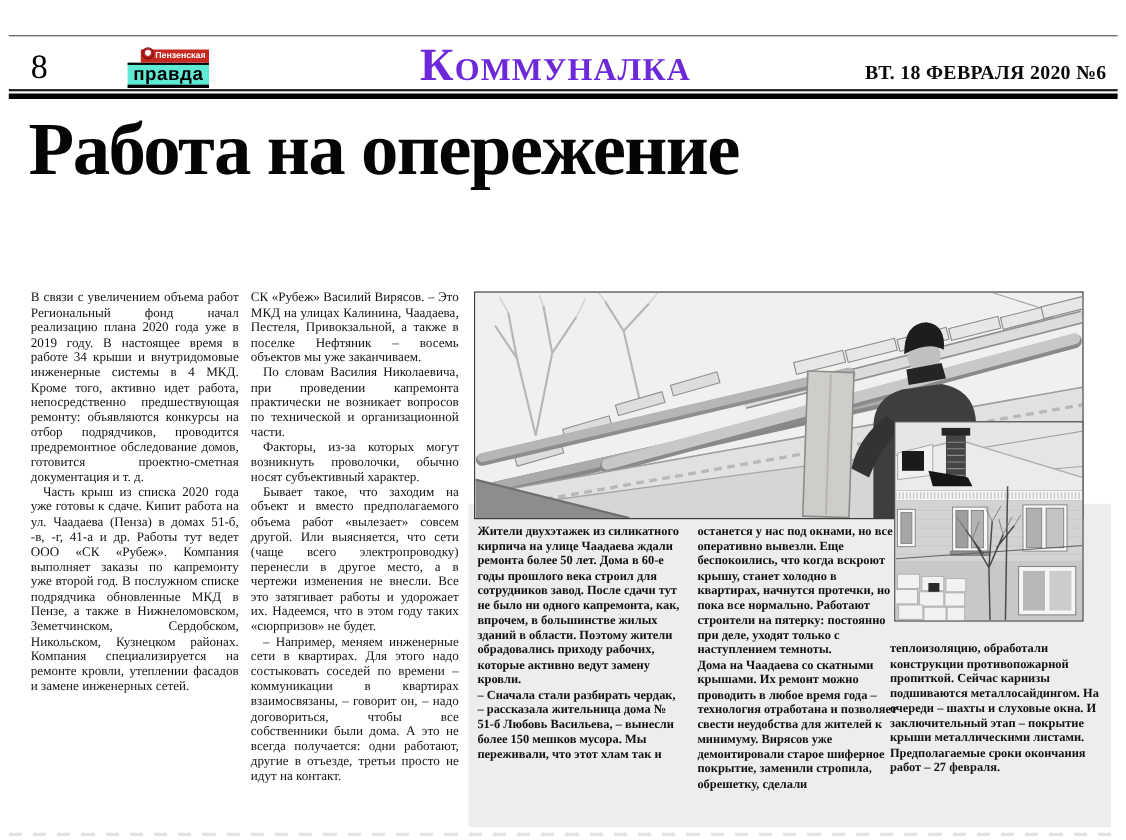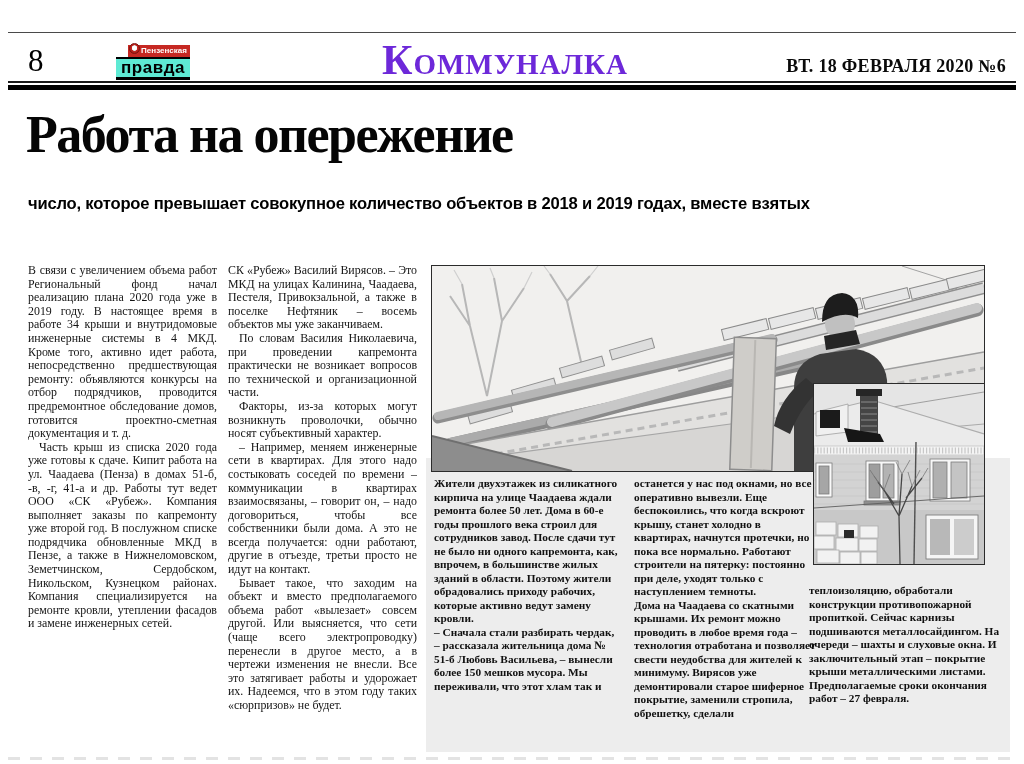--- a/index.html
+++ b/index.html
@@ -23,21 +23,21 @@
     font-size:17px;line-height:18px;text-align:center;letter-spacing:.5px;
     border-top:2px solid #000;border-bottom:3px solid #000;}
   .section-title{left:330px;top:40px;width:350px;text-align:center;color:#6d28d9;
     font-family:"Liberation Serif",serif;font-weight:bold;font-size:29px;line-height:40px;
     text-transform:uppercase;letter-spacing:1px;}
   .section-title::first-letter{font-size:42px;}
   .issue-date{right:18px;top:56px;font-family:"Liberation Serif",serif;font-weight:bold;
     font-size:18px;line-height:20px;color:#0a0a0a;letter-spacing:.3px;}
   
   .headline{left:26px;top:93px;width:990px;font-family:"Liberation Serif",serif;font-weight:bold;
-    font-size:52px;line-height:84px;letter-spacing:-1.5px;color:#050505;white-space:nowrap;}
+    font-size:68px;line-height:84px;letter-spacing:-1.5px;color:#050505;white-space:nowrap;}
   .subtitle{left:28px;top:193px;width:994px;font-family:"Liberation Sans",sans-serif;font-weight:bold;
     font-size:16.6px;line-height:21.5px;letter-spacing:-.2px;color:#000;}
   .subtitle div{white-space:nowrap;}
   
   .bodycol{position:absolute;top:264px;width:189px;text-align:justify;
     font-family:"Liberation Serif",serif;font-size:11.9px;line-height:13.6px;color:#141414;}
   .bodycol p{margin:0;text-indent:11px;}
   .bodycol p.noind{text-indent:0;}
   .lead{font-family:"Liberation Sans",sans-serif;font-weight:bold;font-size:11.2px;line-height:13px;
     text-align:left;color:#000;margin:0 0 16px 0 !important;text-indent:0 !important;}
@@ -72,21 +72,20 @@
     <span>Пензенская</span>
   </div>
   <div class="logo-bottom">правда</div>
 </div>
 
 <div class="abs section-title">Коммуналка</div>
 <div class="abs issue-date">ВТ. 18 ФЕВРАЛЯ 2020 №6</div>
 
 <div class="abs headline">Работа на опережение</div>
 <div class="abs subtitle">
-  <div>число, которое превышает совокупное количество объектов в 2018 и 2019 годах, вместе взятых</div>
 </div>
 
 <div class="abs gray-panel"></div>
 
 <div class="abs photo photo-main" aria-label="roof-repair-worker-photo">
   <svg viewBox="0 0 552 205" preserveAspectRatio="none">
     <rect width="552" height="205" fill="#f1f0ee"></rect>
     <g stroke="#b7b7b7" stroke-width="2" fill="none">
       <path d="M55,130 L38,60 L30,18 M38,60 L18,30 M55,130 L70,55 L62,12 M70,55 L92,22 M150,100 L135,35 L118,8 M135,35 L158,10"></path>
     </g>
@@ -201,22 +200,22 @@
 
 <div class="bodycol" style="left:28px;">
   <p class="noind">В связи с увеличением объема работ Региональный фонд начал реализацию плана 2020 года уже в 2019 году. В настоящее время в работе 34 крыши и внутридомовые инженерные системы в 4 МКД. Кроме того, активно идет работа, непосредственно предшествующая ремонту: объявляются конкурсы на отбор подрядчиков, проводится предремонтное обследование домов, готовится проектно-сметная документация и т. д.</p>
   <p>Часть крыш из списка 2020 года уже готовы к сдаче. Кипит работа на ул. Чаадаева (Пенза) в домах 51-б, -в, -г, 41-а и др. Работы тут ведет ООО «СК «Рубеж». Компания выполняет заказы по капремонту уже второй год. В послужном списке подрядчика обновленные МКД в Пензе, а также в Нижнеломовском, Земетчинском, Сердобском, Никольском, Кузнецком районах. Компания специализируется на ремонте кровли, утеплении фасадов и замене инженерных сетей.</p>
 </div>
 
 <div class="bodycol" style="left:228px;">
   <p class="noind">СК «Рубеж» Василий Вирясов. – Это МКД на улицах Калинина, Чаадаева, Пестеля, Привокзальной, а также в поселке Нефтяник – восемь объектов мы уже заканчиваем.</p>
   <p>По словам Василия Николаевича, при проведении капремонта практически не возникает вопросов по технической и организационной части.</p>
   <p>Факторы, из-за которых могут возникнуть проволочки, обычно носят субъективный характер.</p>
+  <p>Бывает такое, что заходим на объект и вместо предполагаемого объема работ «вылезает» совсем другой. Или выясняется, что сети (чаще всего электропроводку) перенесли в другое место, а в чертежи изменения не внесли. Все это затягивает работы и удорожает их. Надеемся, что в этом году таких «сюрпризов» не будет.</p>
   <p>– Например, меняем инженерные сети в квартирах. Для этого надо состыковать соседей по времени – коммуникации в квартирах взаимосвязаны, – говорит он, – надо договориться, чтобы все собственники были дома. А это не всегда получается: одни работают, другие в отъезде, третьи просто не идут на контакт.</p>
-  <p>Бывает такое, что заходим на объект и вместо предполагаемого объема работ «вылезает» совсем другой. Или выясняется, что сети (чаще всего электропроводку) перенесли в другое место, а в чертежи изменения не внесли. Все это затягивает работы и удорожает их. Надеемся, что в этом году таких «сюрпризов» не будет.</p>
 </div>
 
 <div class="capcol cap3">
   <p>Жители двухэтажек из силикатного кирпича на улице Чаадаева ждали ремонта более 50 лет. Дома в 60-е годы прошлого века строил для сотрудников завод. После сдачи тут не было ни одного капремонта, как, впрочем, в большинстве жилых зданий в области. Поэтому жители обрадовались приходу рабочих, которые активно ведут замену кровли.</p>
   <p>– Сначала стали разбирать чердак, – рассказала жительница дома № 51-б Любовь Васильева, – вынесли более 150 мешков мусора. Мы переживали, что этот хлам так и</p>
 </div>
 <div class="capcol cap4">
   <p>останется у нас под окнами, но все оперативно вывезли. Еще беспокоились, что когда вскроют крышу, станет холодно в квартирах, начнутся протечки, но пока все нормально. Работают строители на пятерку: постоянно при деле, уходят только с наступлением темноты.</p>
   <p>Дома на Чаадаева со скатными крышами. Их ремонт можно проводить в любое время года – технология отработана и позволяет свести неудобства для жителей к минимуму. Вирясов уже демонтировали старое шиферное покрытие, заменили стропила, обрешетку, сделали</p>
 </div>

